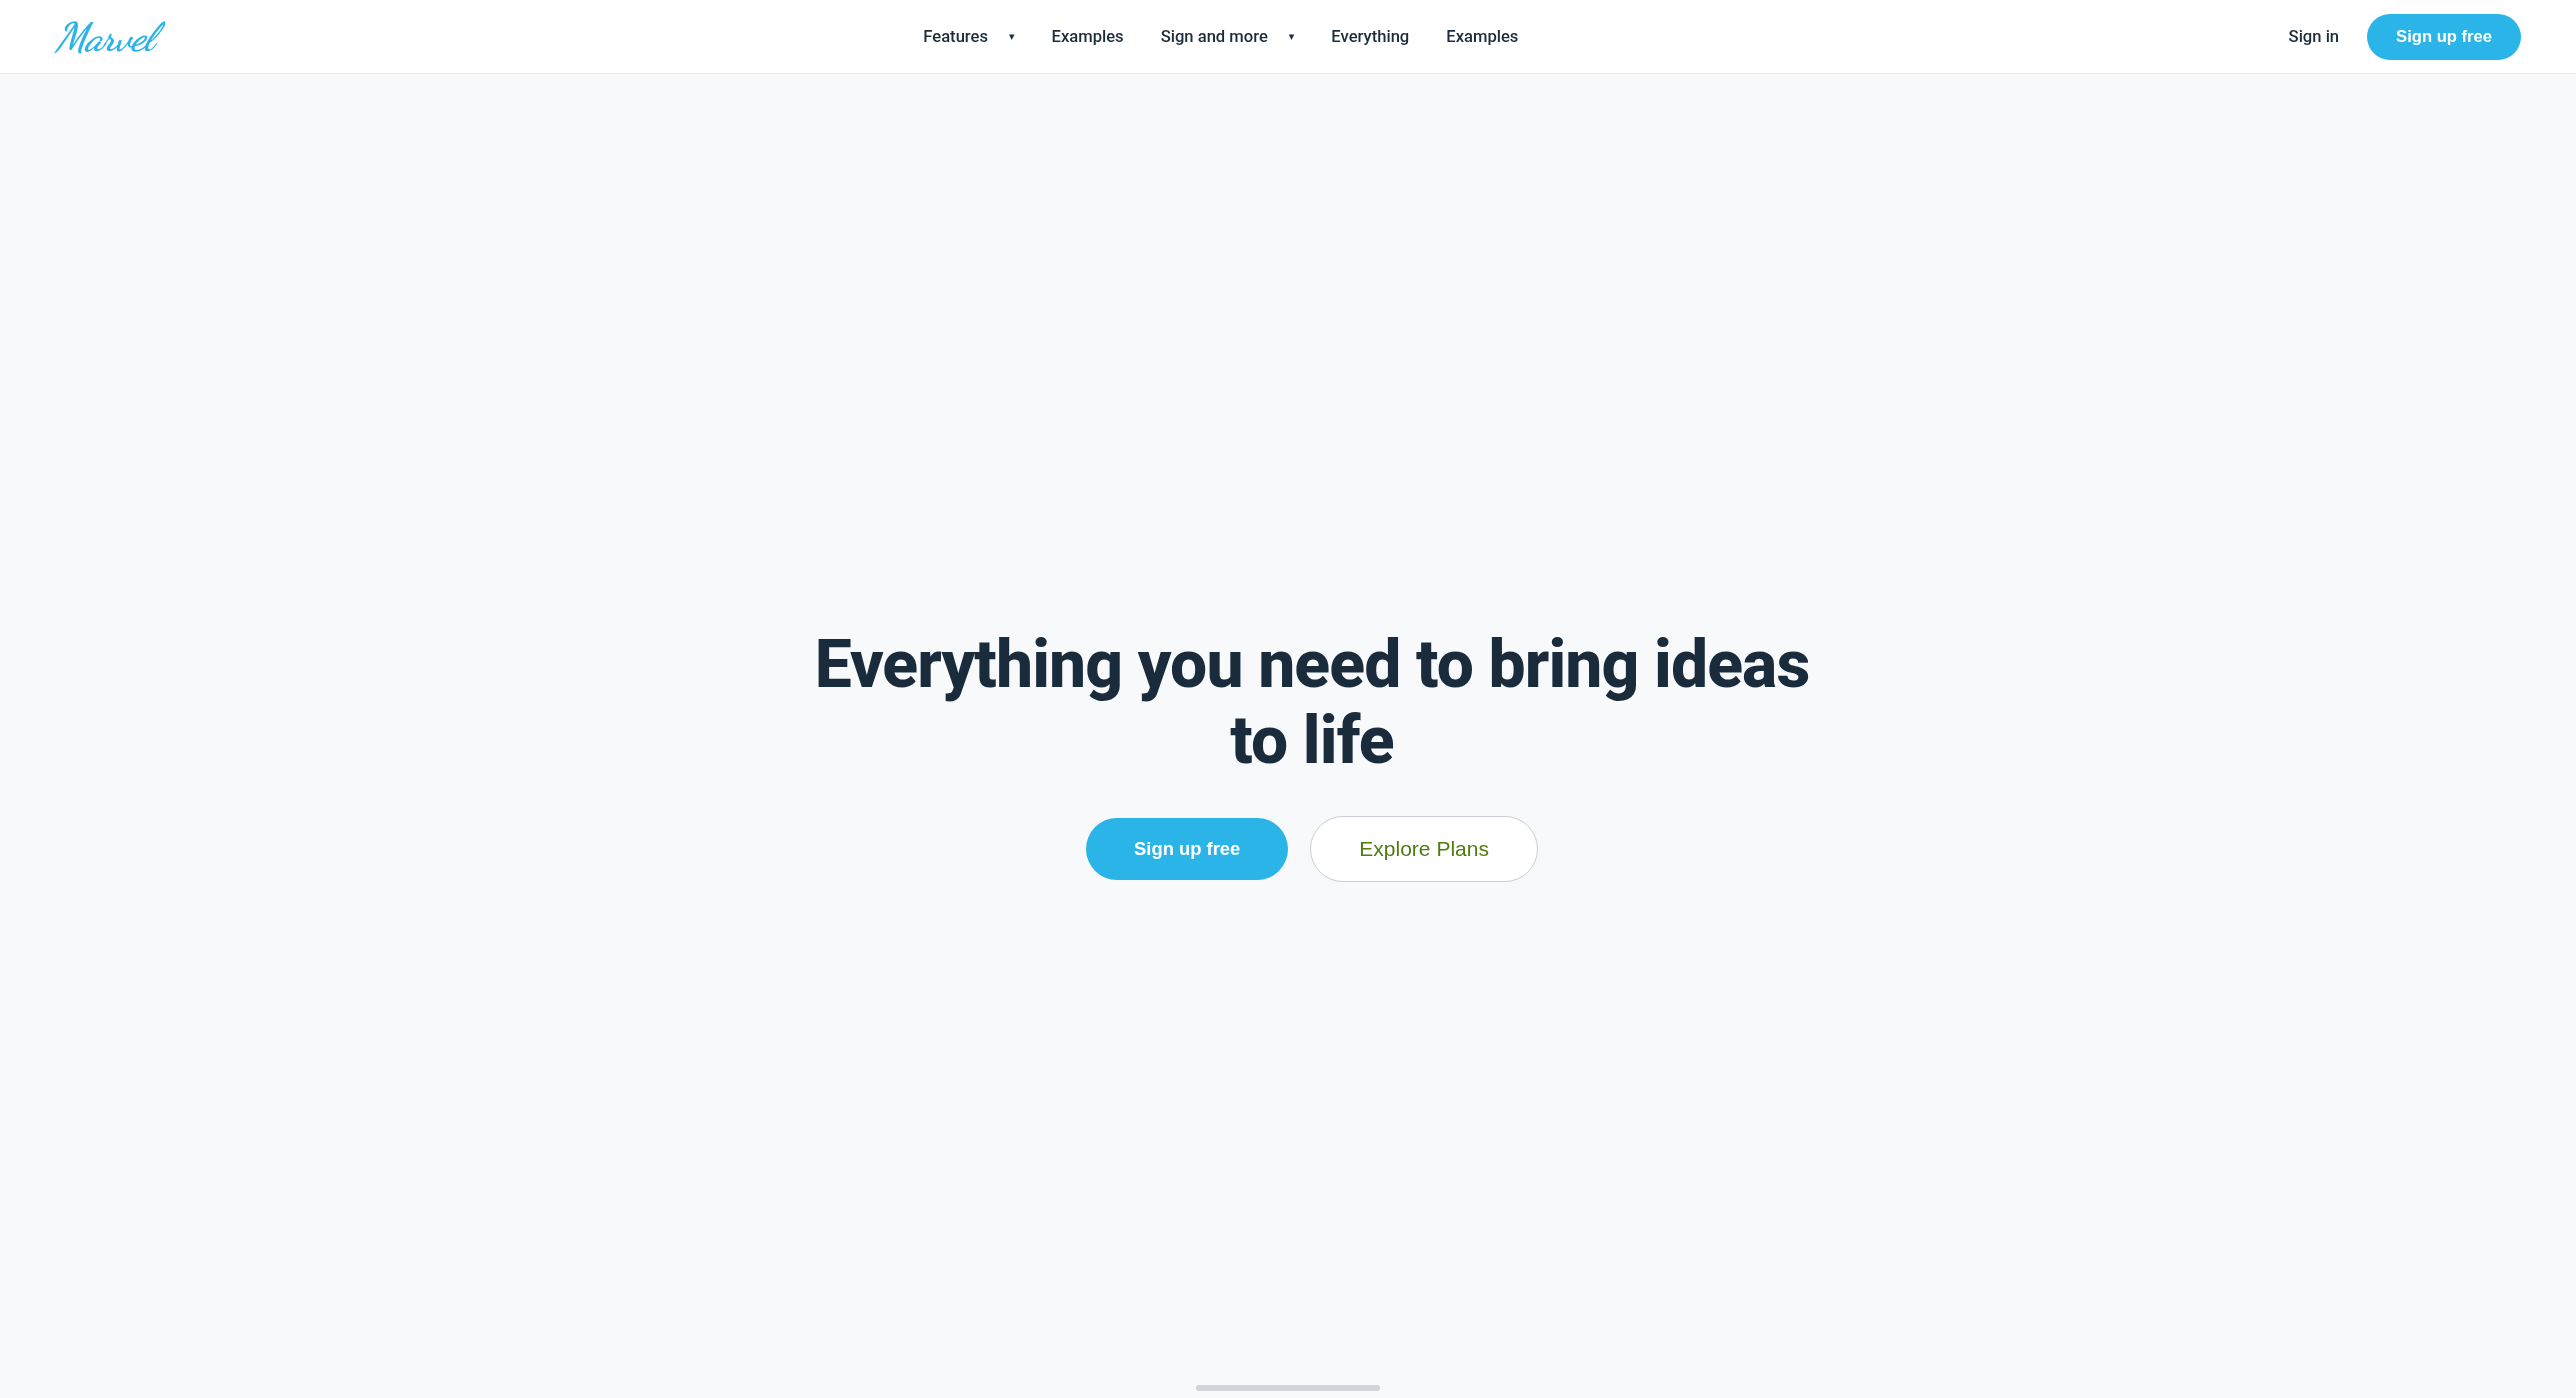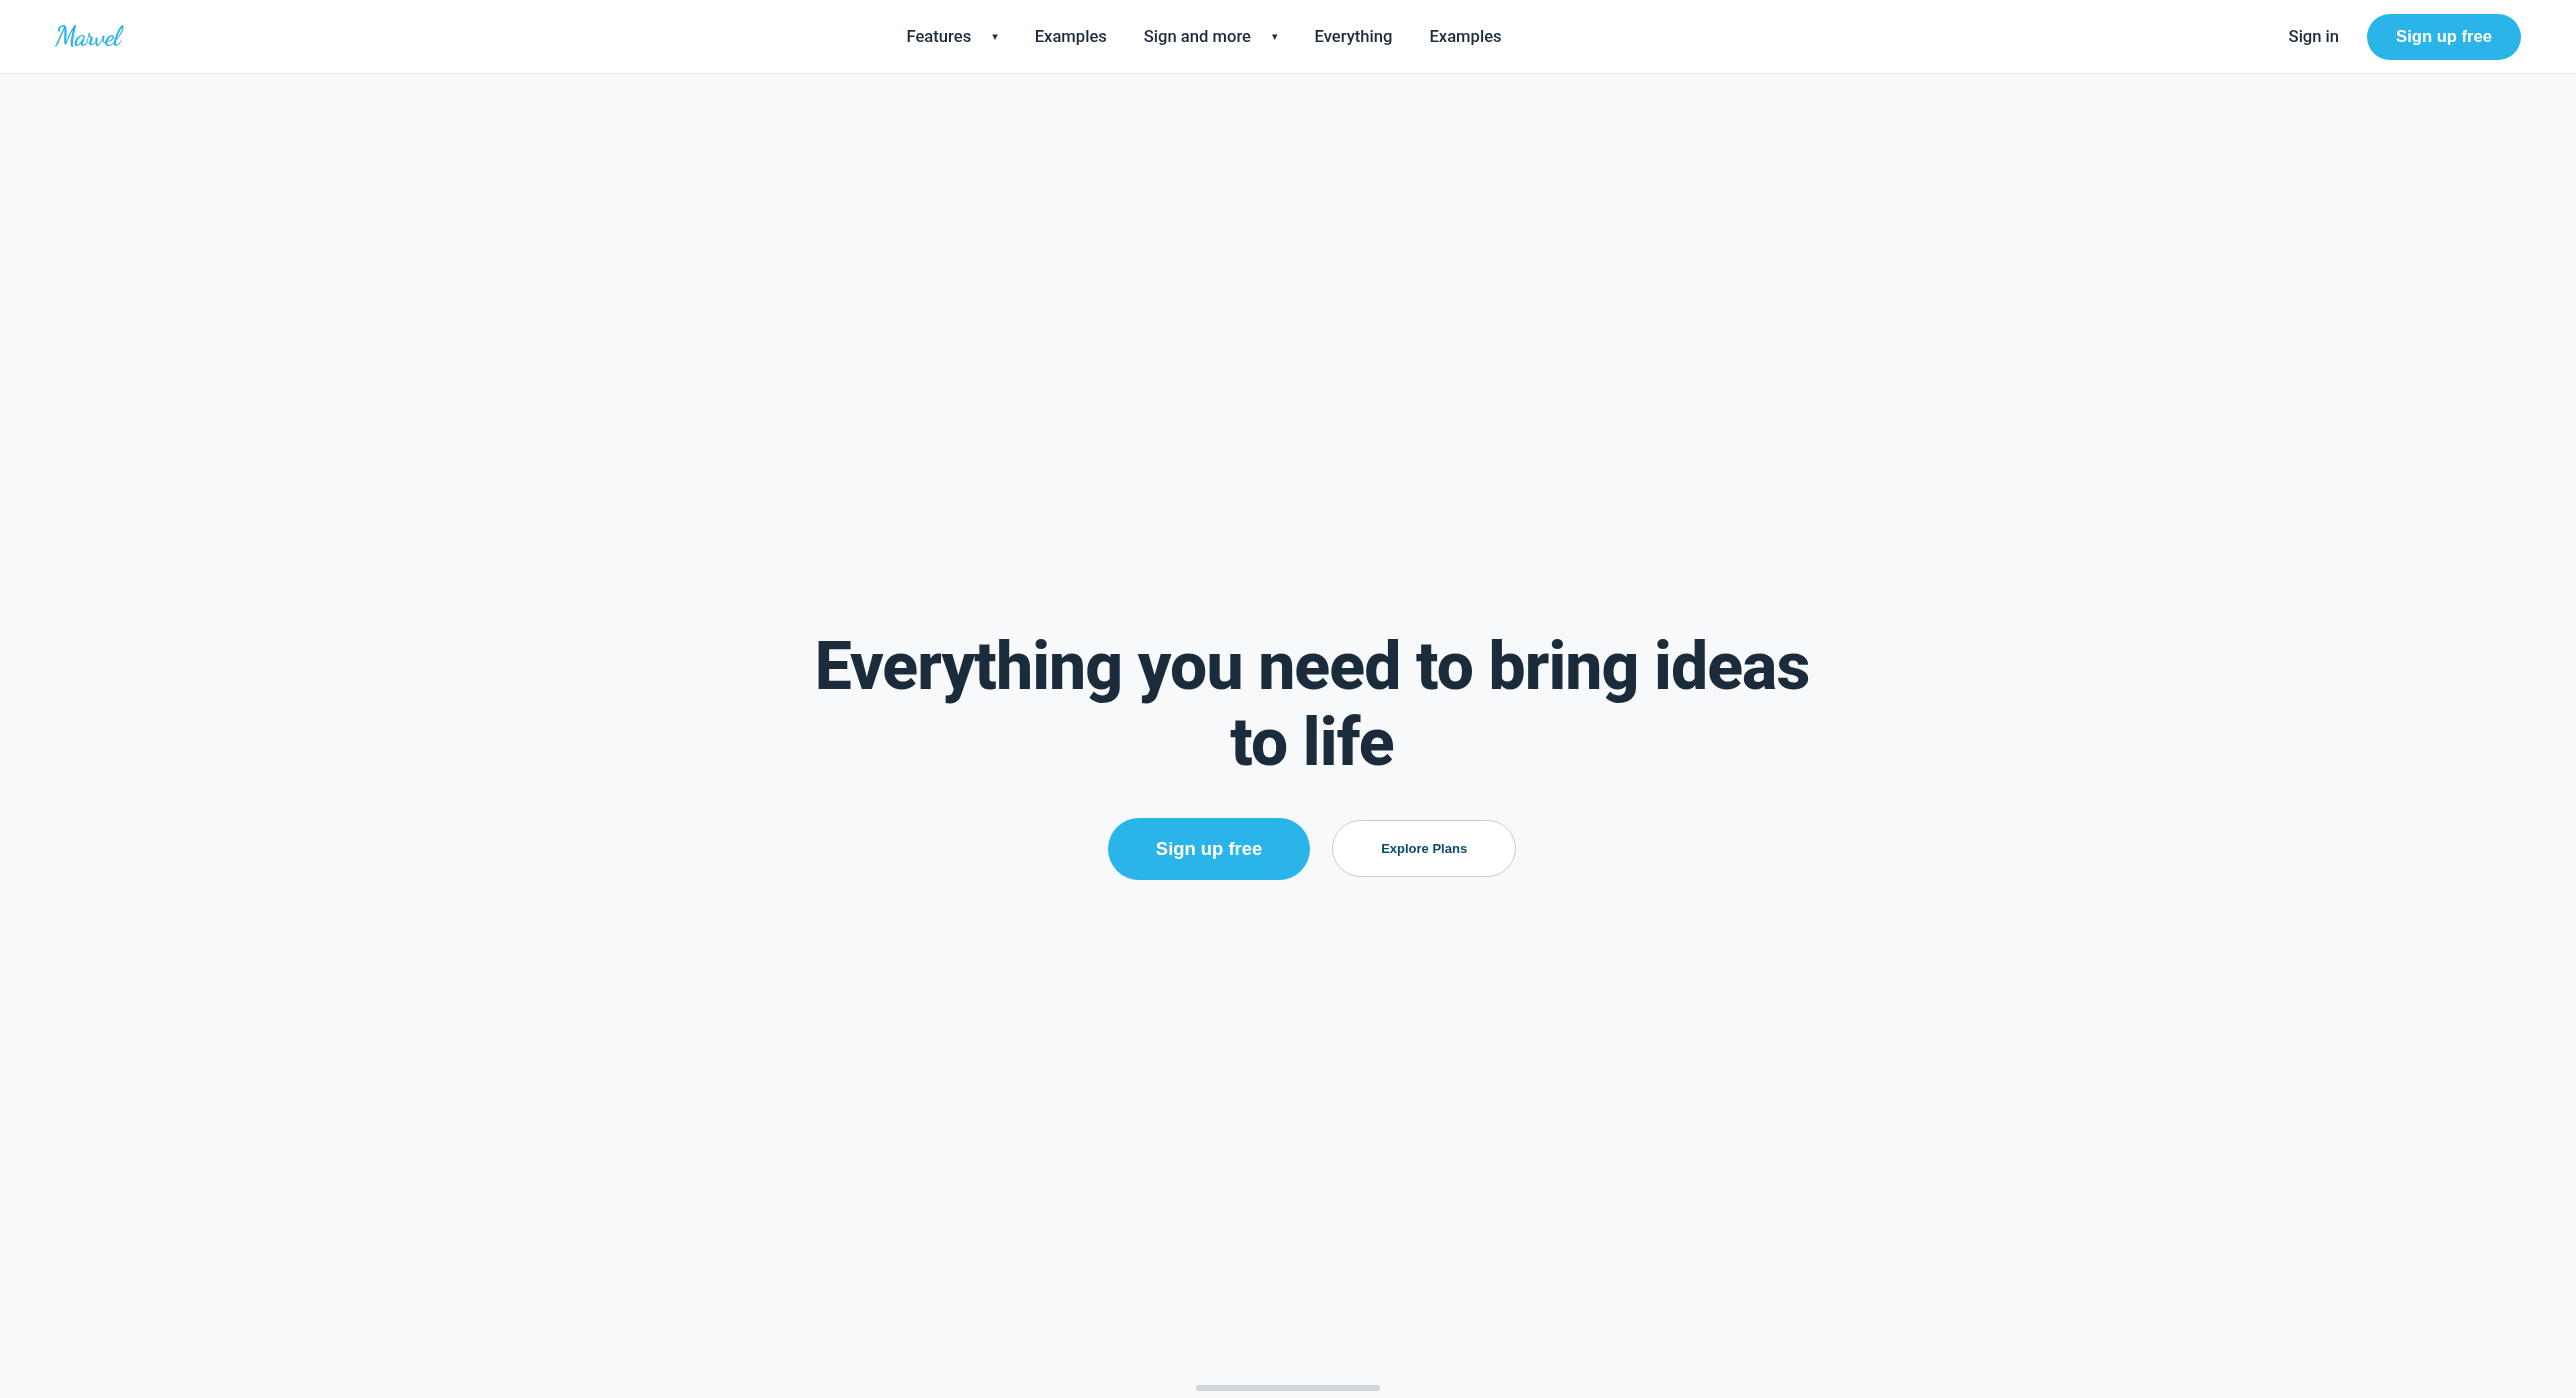--- a/index.html
+++ b/index.html
@@ -27,25 +27,26 @@
       top: 0;
       z-index: 100;
     }
 
     .nav-logo {
       display: flex;
       align-items: center;
     }
 
     .logo-text {
-      font-size: 27px;
+      font-size: 40px;
       font-weight: 700;
       color: #2ab4e8;
       font-family: 'Dancing Script', cursive, Georgia, serif;
       letter-spacing: -0.9px;
+      font-style: italic;
     }
 
     .nav-links {
       display: flex;
       align-items: center;
       gap: 37px;
       list-style: none;
     }
 
     .nav-links a {
@@ -133,26 +134,26 @@
       border: none;
       border-radius: 46px;
       padding: 20px 48px;
       font-size: 18.4px;
       font-weight: 600;
       cursor: pointer;
     }
 
     .btn-secondary {
       background-color: #ffffff;
-      color: #0c4a6e;
+      color: #4d7c0f;
       border: 1.4px solid #c8cdd4;
       border-radius: 46px;
       padding: 20px 48px;
-      font-size: 13px;
-      font-weight: 700;
+      font-size: 21px;
+      font-weight: 400;
       cursor: pointer;
     }
 
     
     .scroll-hint {
       position: fixed;
       bottom: 0;
       left: 50%;
       transform: translateX(-50%);
       width: 184px;

